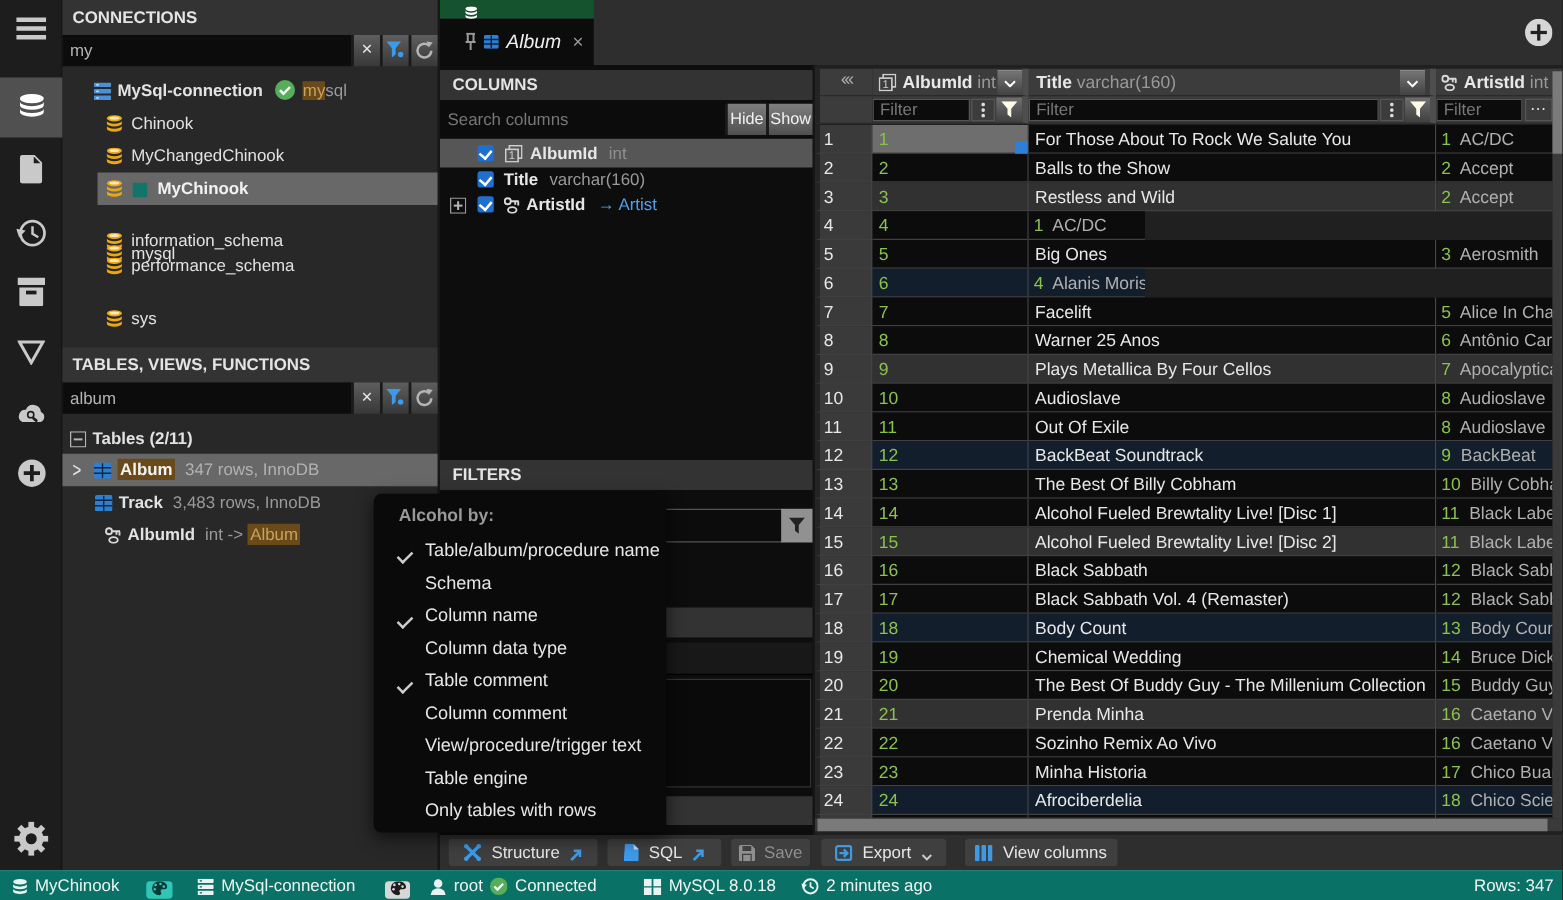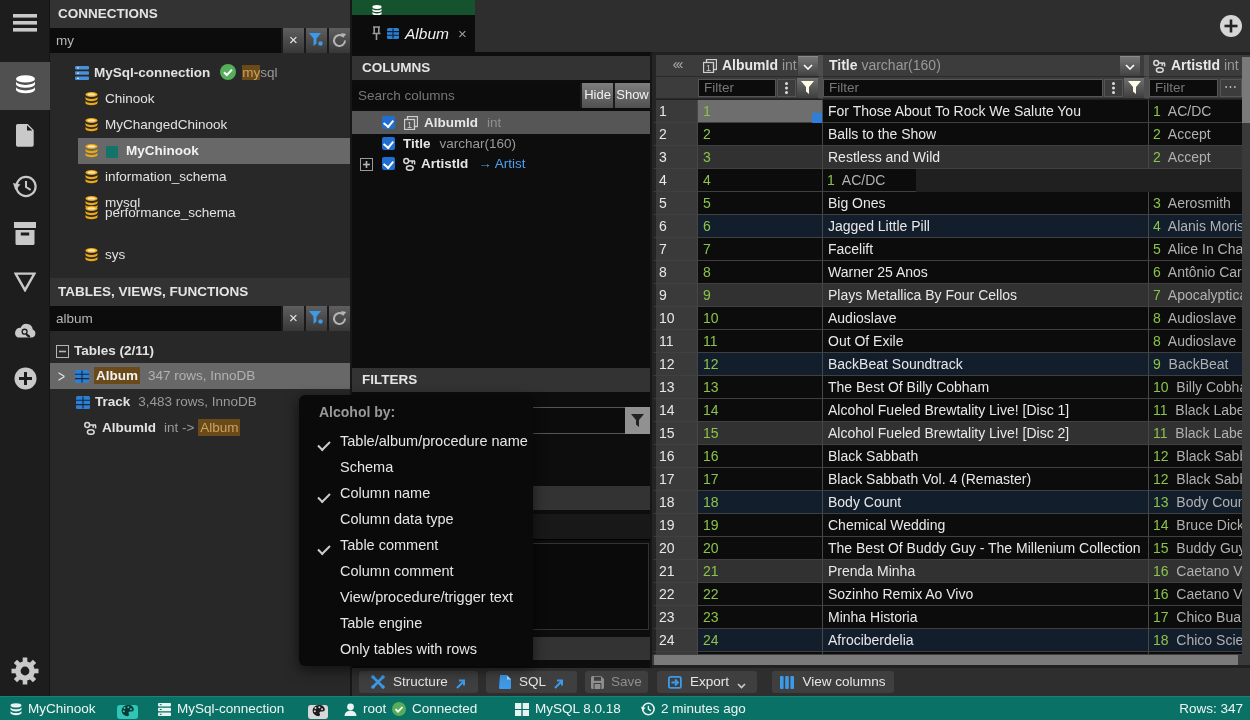--- a/index.html
+++ b/index.html
@@ -220,21 +220,21 @@
               <ellipse cx="6.5" cy="2.6" rx="6" ry="2.5"></ellipse>
               <path d="M0.5 4.5 a6 2.4 0 0 0 12 0 v2.3 a6 2.4 0 0 1 -12 0z"></path>
               <path d="M0.5 8.6 a6 2.4 0 0 0 12 0 v2.3 a6 2.4 0 0 1 -12 0z"></path>
             </g>
             <g fill="#fde9b8">
               <ellipse cx="6.5" cy="2.4" rx="4" ry="1.2"></ellipse>
             </g>
           </svg></span><span class="ico" style="margin-left:8px;"><svg width="12" height="12">
             <rect x="0" y="0" width="12" height="12" fill="#15746a"></rect>
           </svg></span><b style="margin-left:8px;color:#f2f2f2;">MyChinook</b></div>
-    <div class="trow" style="top:164px;"><span style="margin-left:35px;" class="ico"><svg width="13" height="14">
+    <div class="trow" style="top:180px;"><span style="margin-left:35px;" class="ico"><svg width="13" height="14">
             <g fill="#eda712">
               <ellipse cx="6.5" cy="2.6" rx="6" ry="2.5"></ellipse>
               <path d="M0.5 4.5 a6 2.4 0 0 0 12 0 v2.3 a6 2.4 0 0 1 -12 0z"></path>
               <path d="M0.5 8.6 a6 2.4 0 0 0 12 0 v2.3 a6 2.4 0 0 1 -12 0z"></path>
             </g>
             <g fill="#fde9b8">
               <ellipse cx="6.5" cy="2.4" rx="4" ry="1.2"></ellipse>
             </g>
           </svg></span><span style="margin-left:7px;">information_schema</span></div>
     <div class="trow" style="top:190px;"><span style="margin-left:35px;" class="ico"><svg width="13" height="14">
@@ -473,21 +473,20 @@
         </div>
       <div class="grow s0">
           <div class="gc g">5</div>
           <div class="gc a"><span class="num">5</span></div>
           <div class="gc t">Big Ones</div>
           <div class="gc r"><span class="num">3</span>&nbsp; <span class="an">Aerosmith</span></div>
         </div>
       <div class="grow s2">
           <div class="gc g">6</div>
           <div class="gc a"><span class="num">6</span></div>
-          <div class="gc t">Jagged Little Pill</div>
           <div class="gc r"><span class="num">4</span>&nbsp; <span class="an">Alanis Morissette</span></div>
         </div>
       <div class="grow s0">
           <div class="gc g">7</div>
           <div class="gc a"><span class="num">7</span></div>
           <div class="gc t">Facelift</div>
           <div class="gc r"><span class="num">5</span>&nbsp; <span class="an">Alice In Chains</span></div>
         </div>
       <div class="grow s0">
           <div class="gc g">8</div>

